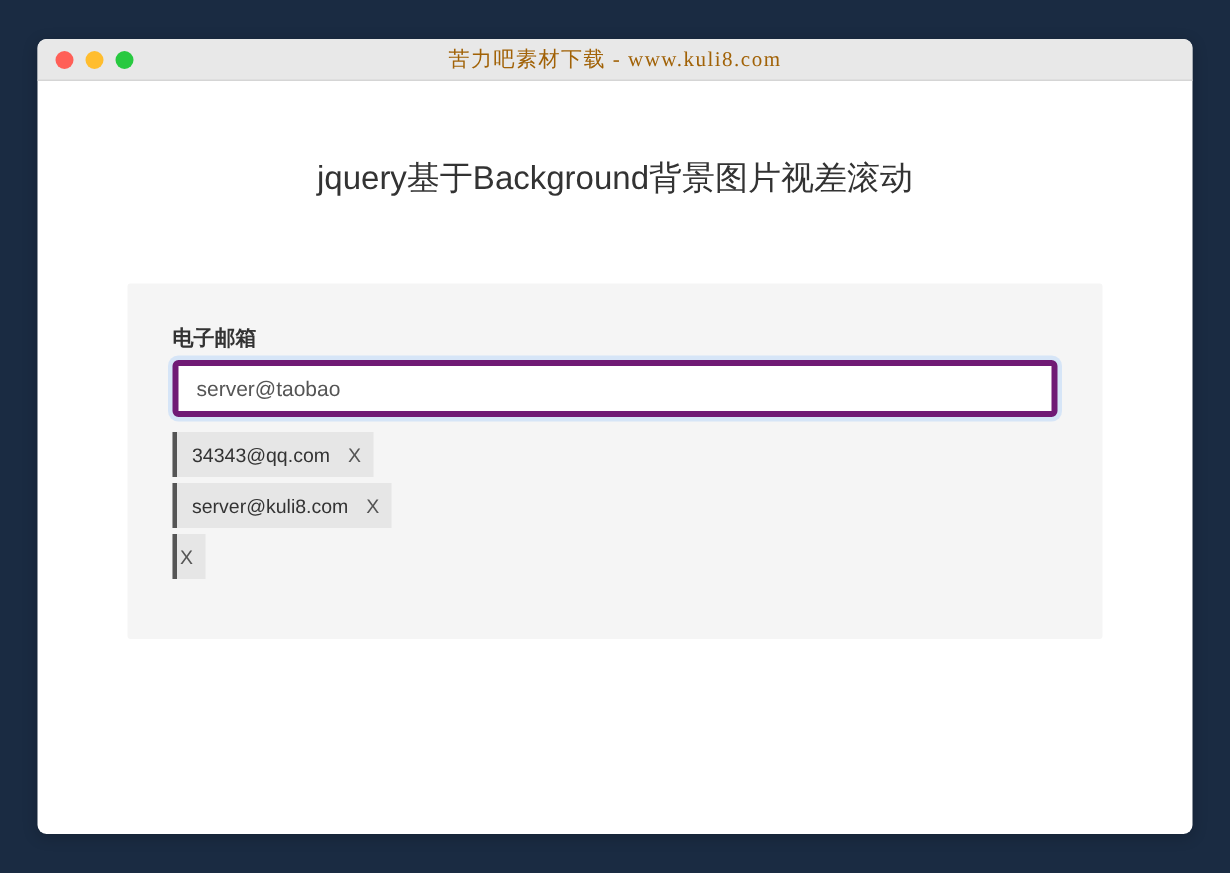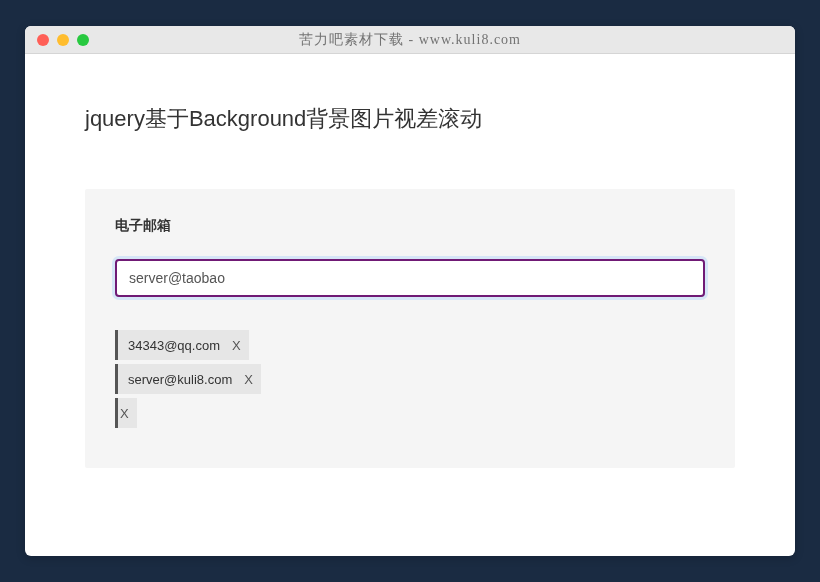--- a/index.html
+++ b/index.html
@@ -40,58 +40,59 @@
       height: 12px;
       border-radius: 50%;
     }
     .dot.red { background: #ff5f57; }
     .dot.yellow { background: #ffbd2e; }
     .dot.green { background: #28c940; }
     .window-title {
       flex: 1;
       text-align: center;
       font-size: 14px;
-      color: #737373;
+      color: #a16207;
       letter-spacing: 1px;
       font-family: "SimSun", serif;
     }
     .content {
       padding: 50px 60px 30px;
     }
     .page-title {
+      text-align: center;
       font-size: 22px;
       color: #333;
       font-weight: 500;
       margin-bottom: 55px;
     }
     .form-panel {
       background: #f5f5f5;
       padding: 28px 30px 40px;
       border-radius: 2px;
     }
     .form-label {
       font-size: 14px;
       font-weight: bold;
       color: #333;
-      margin-bottom: 24px;
+      margin-bottom: 5px;
     }
     .email-input {
       width: 100%;
       height: 38px;
       padding: 0 12px;
       font-size: 14px;
       color: #555;
       background: #fff;
-      border: 2px solid #701a75;
+      border: 4px solid #701a75;
       border-radius: 4px;
       outline: none;
       box-shadow: 0 0 0 3px rgba(122,184,255,0.25);
     }
     .tag-list {
-      margin-top: 33px;
+      margin-top: 10px;
       display: flex;
       flex-direction: column;
       gap: 4px;
       align-items: flex-start;
     }
     .tag {
       display: inline-flex;
       align-items: center;
       background: #e6e6e6;
       border-left: 3px solid #555;

